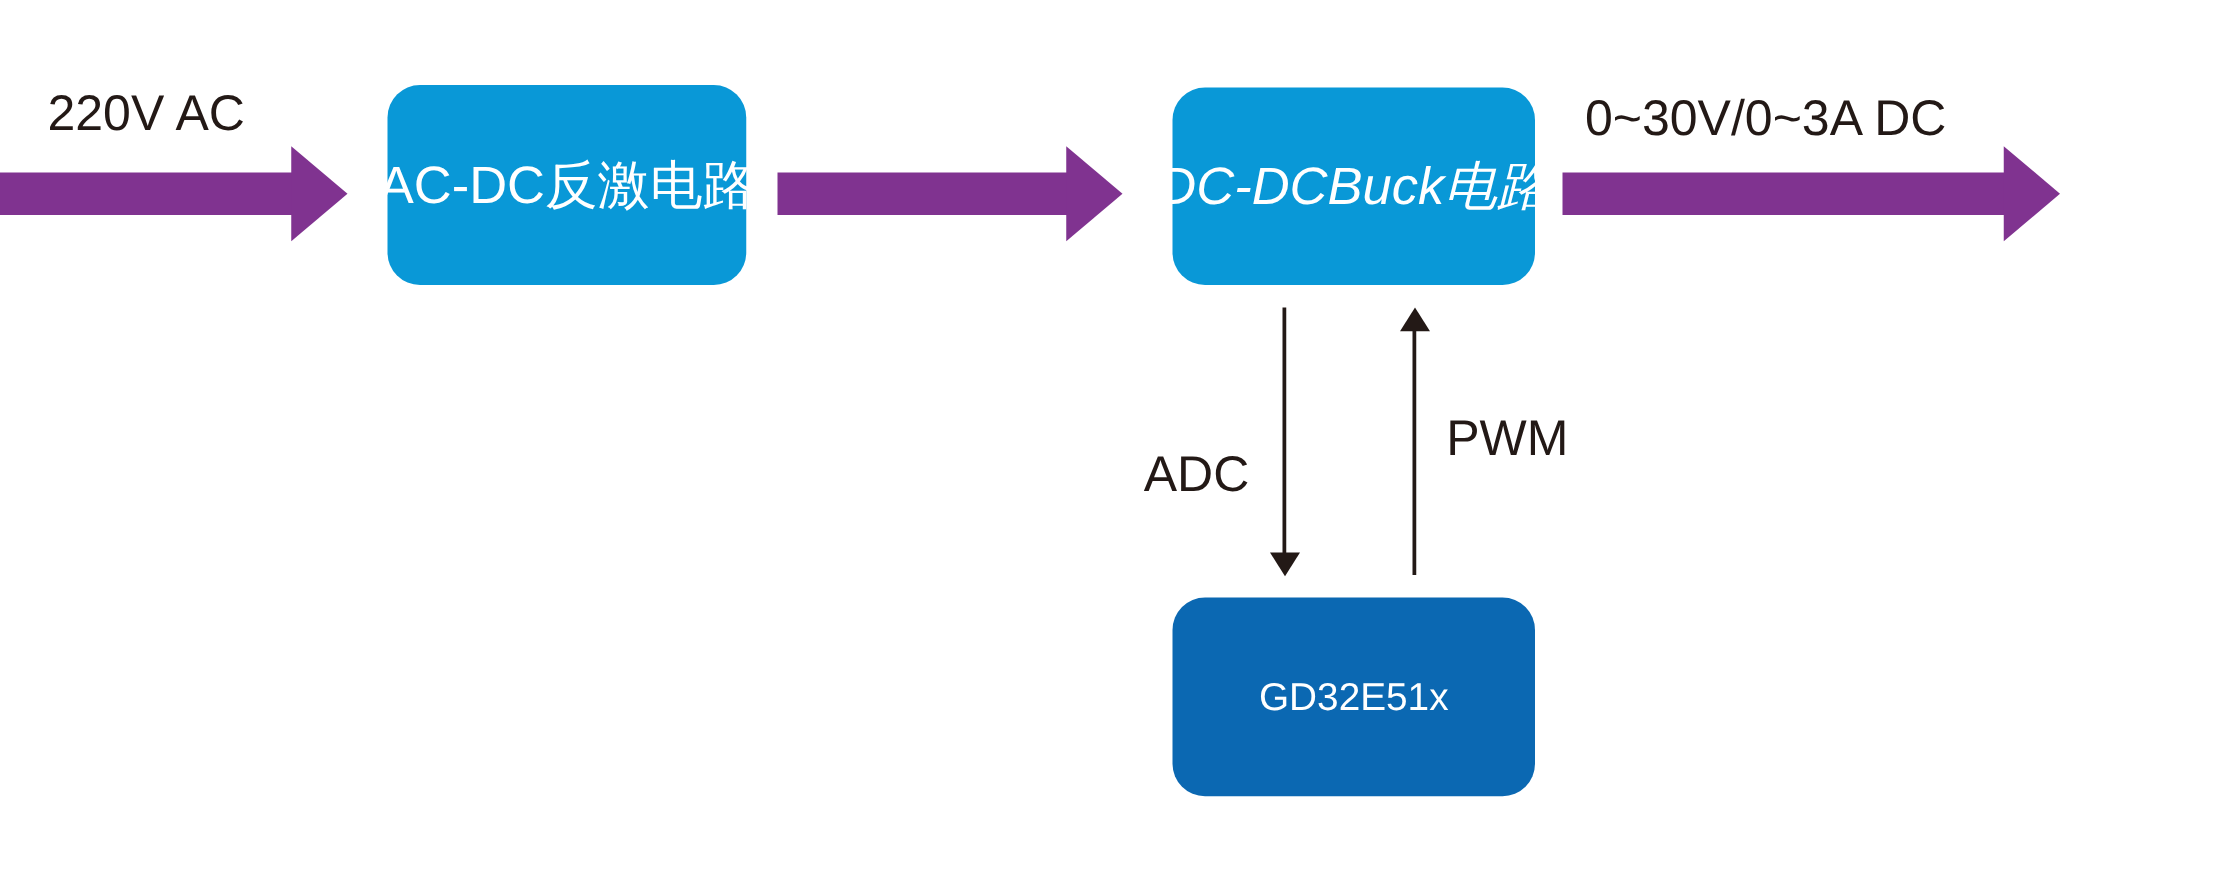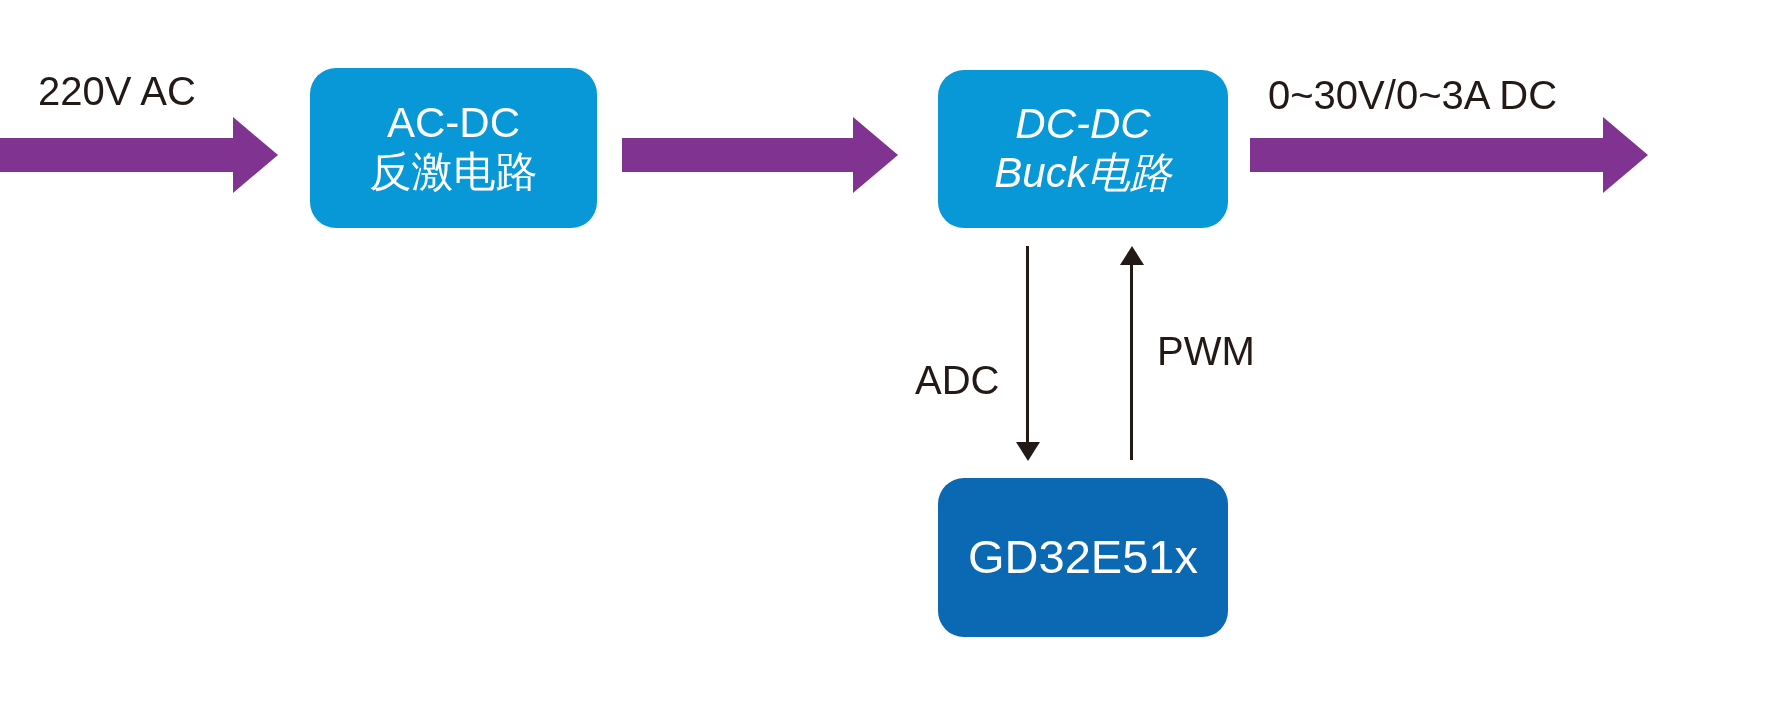--- a/index.html
+++ b/index.html
@@ -16,30 +16,30 @@
   .canvas{
     position:relative;
     width:1444px;height:709px;
     background:var(--background);
   }
 
   
   .block{
     position:absolute;
     border-radius:26px;
-    display:flex;flex-direction:column;
+    display:flex;flex-direction:row;
     align-items:center;justify-content:center;
     color:var(--box-text);
     text-align:right;
   }
   .block-line{display:block;font-size:42px;line-height:1.16;white-space:nowrap;}
   .block-acdc{left:310px;top:68px;width:287px;height:160px;background:var(--box-light-blue);}
   .block-dcdc{left:938px;top:70px;width:290px;height:158px;background:var(--box-light-blue);font-style:italic;}
   .block-mcu{left:938px;top:478px;width:290px;height:159px;background:var(--box-dark-blue);}
-  .block-mcu .block-line{font-size:47px;}
+  .block-mcu .block-line{font-size:31px;}
 
   
   .flow-label{
     position:absolute;
     font-size:40px;line-height:46px;
     color:var(--text-dark);
     white-space:nowrap;
   }
   .label-input{left:38px;top:68px;}
   .label-mid{left:668px;top:70px;}

